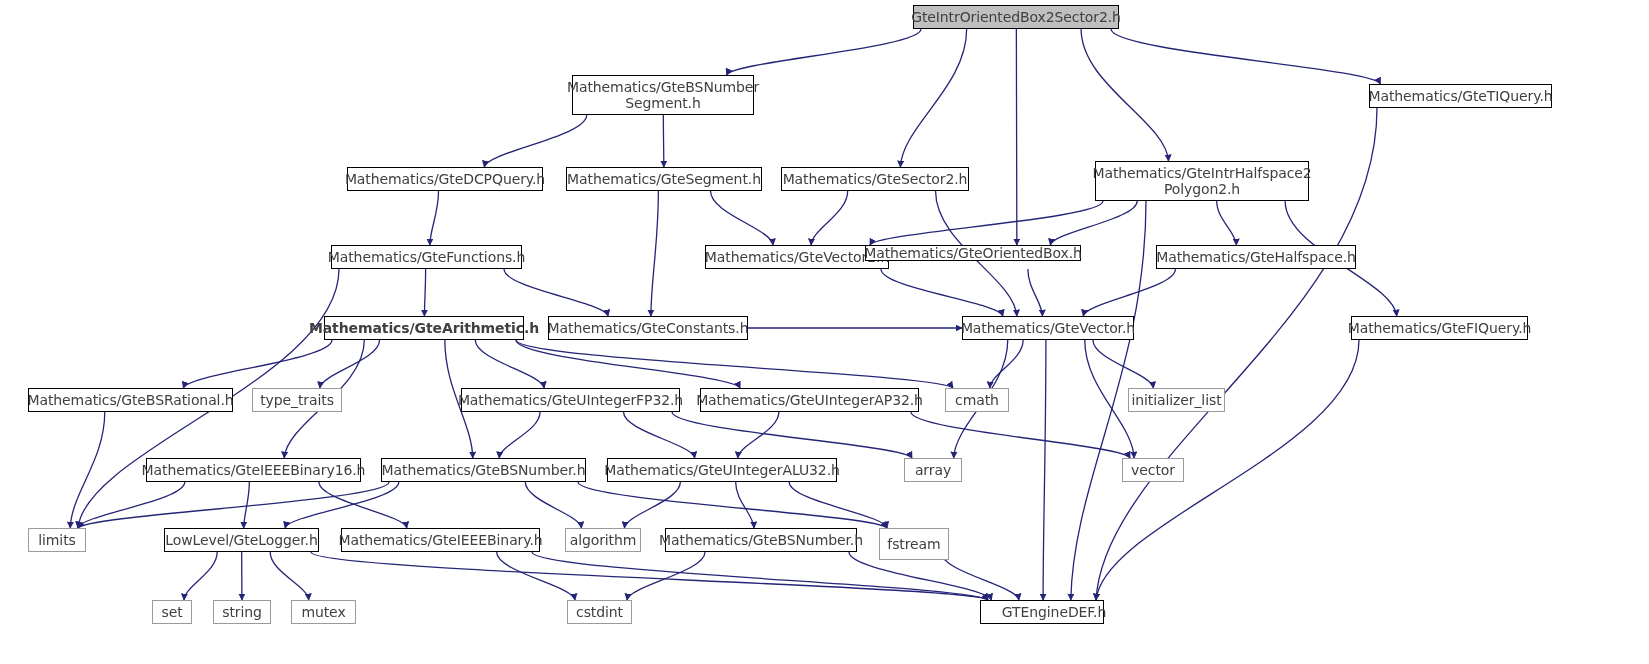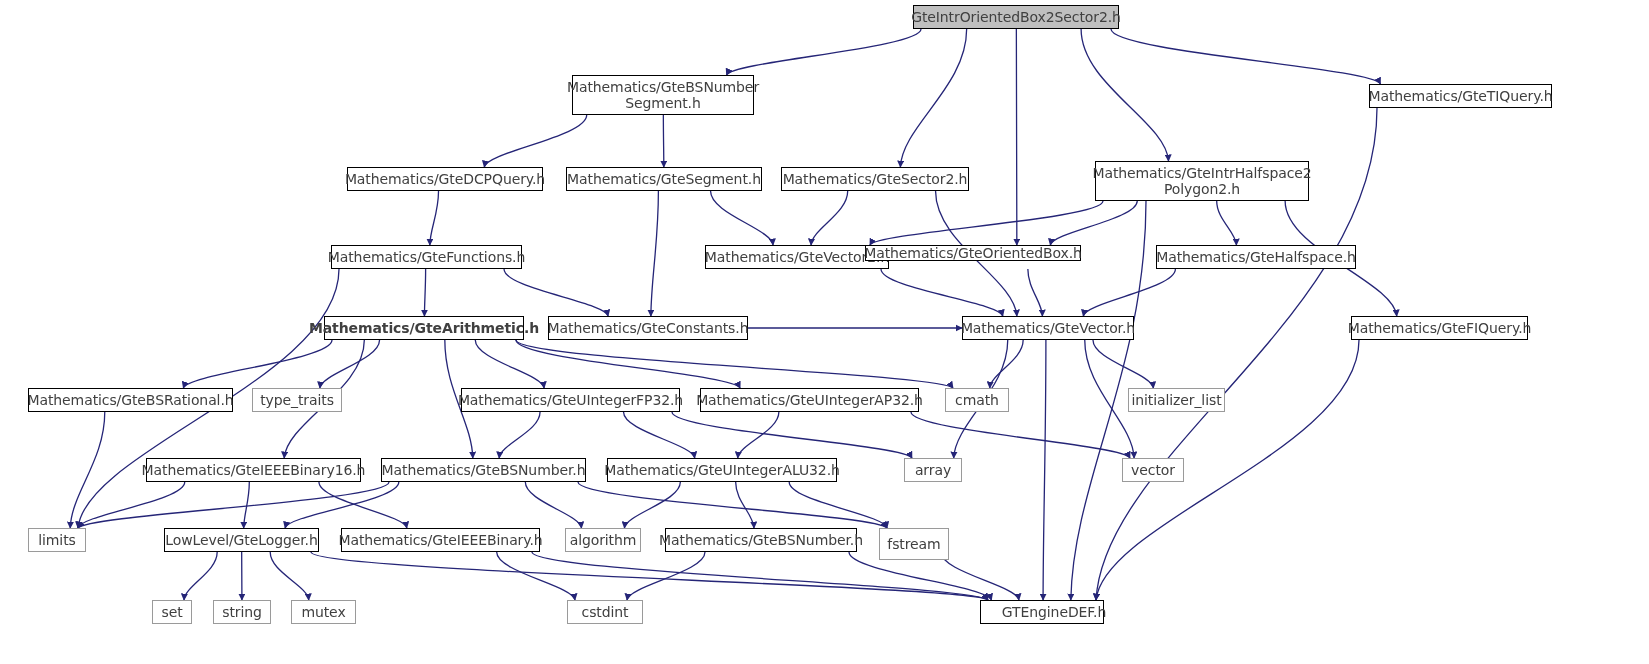--- a/index.html
+++ b/index.html
@@ -151,16 +151,16 @@
       <div class="node sys" style="left: 1122px; top: 458px; width: 62px; height: 24px;">vector</div>
       <div class="node sys" style="left: 28px; top: 528px; width: 58px; height: 24px;">limits</div>
       <div class="node" style="left: 164px; top: 528px; width: 155px; height: 24px;">LowLevel/GteLogger.h</div>
       <div class="node" style="left: 341px; top: 528px; width: 199px; height: 24px;">Mathematics/GteIEEEBinary.h</div>
       <div class="node sys" style="left: 565px; top: 528px; width: 76px; height: 24px;">algorithm</div>
       <div class="node" style="left: 665px; top: 528px; width: 192px; height: 24px;">Mathematics/GteBSNumber.h</div>
       <div class="node sys" style="left: 879px; top: 528px; width: 70px; height: 32px;">fstream</div>
       <div class="node sys" style="left: 152px; top: 600px; width: 40px; height: 24px;">set</div>
       <div class="node sys" style="left: 213px; top: 600px; width: 58px; height: 24px;">string</div>
       <div class="node sys" style="left: 291px; top: 600px; width: 65px; height: 24px;">mutex</div>
-      <div class="node sys" style="left: 567px; top: 600px; width: 76px; height: 24px;">cstdint</div>
+      <div class="node sys" style="left: 567px; top: 600px; width: 65px; height: 24px;">cstdint</div>
       <div class="node" style="left: 980px; top: 600px; width: 124px; height: 24px; padding-left: 24px;">GTEngineDEF.h</div>
     </div>
 </div>
 
 </body></html>

